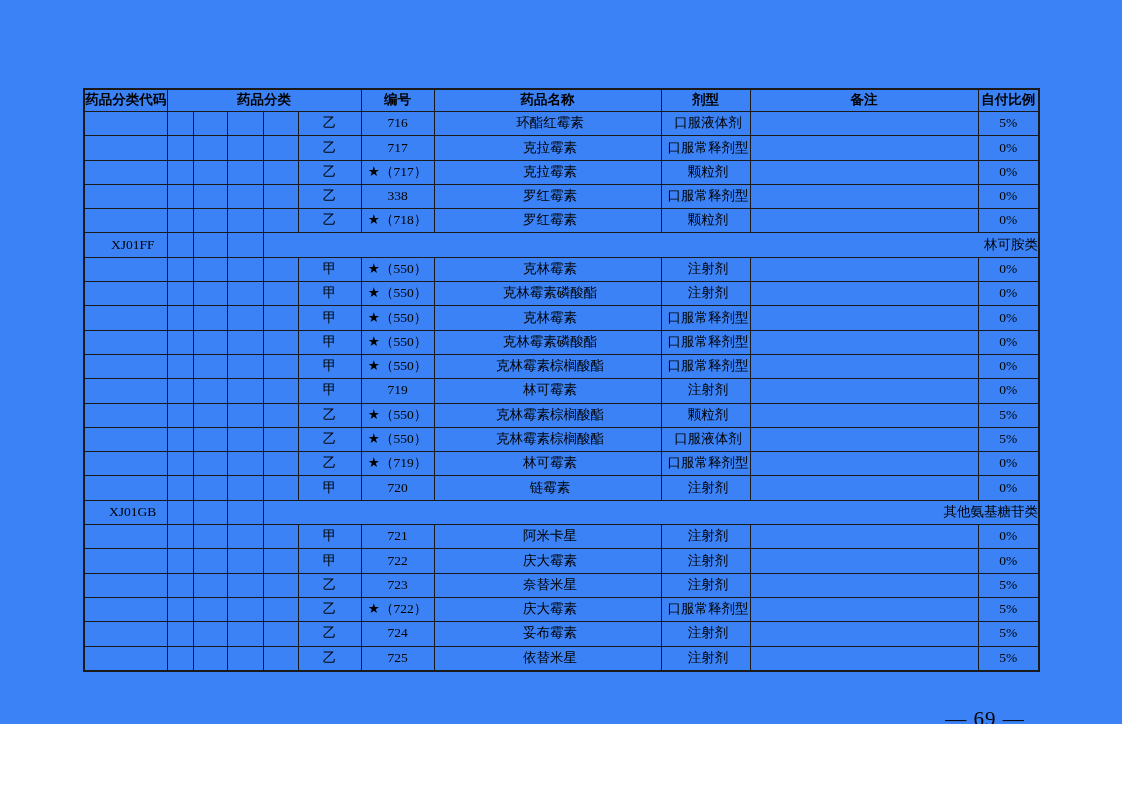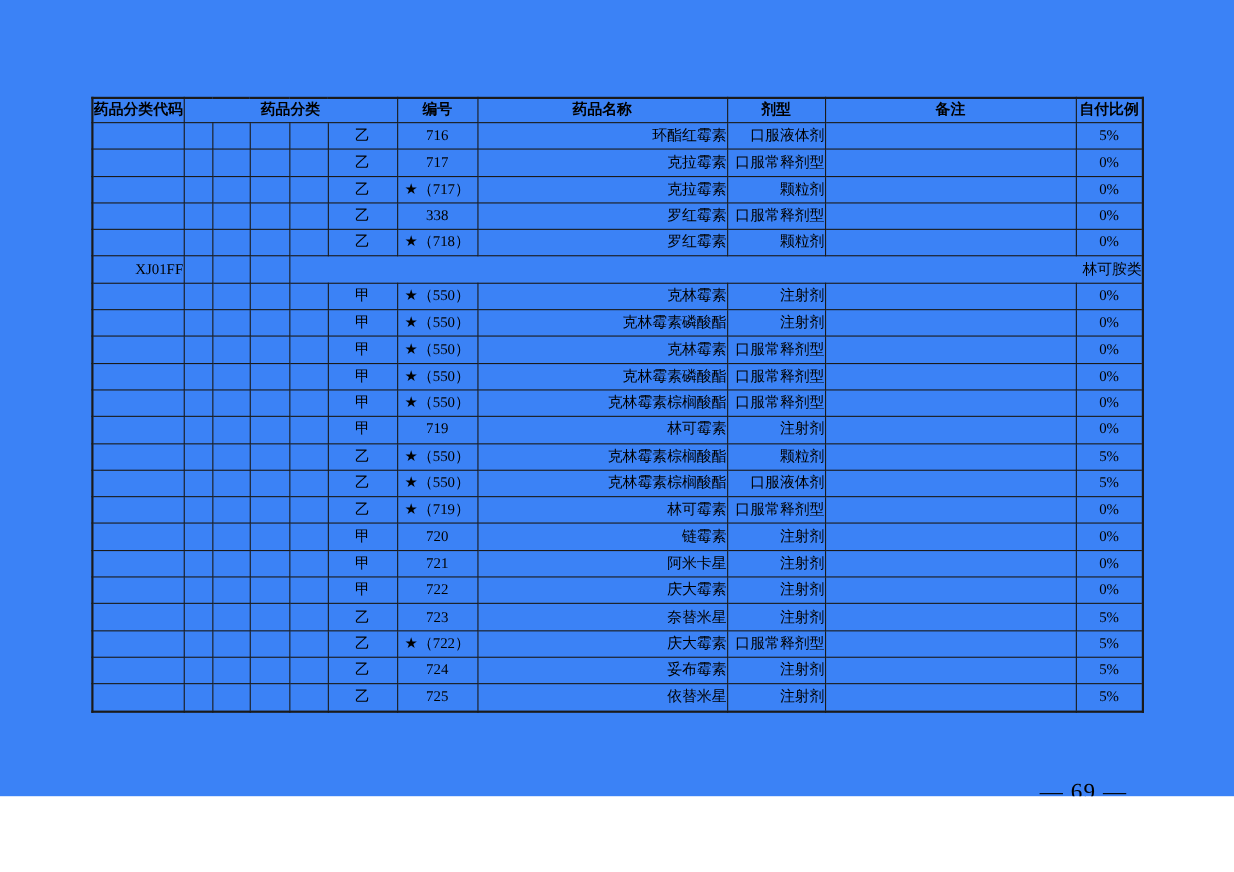--- a/index.html
+++ b/index.html
@@ -32,22 +32,22 @@
     overflow: hidden;
     white-space: nowrap;
   }
   .drug-table th {
     font-weight: bold;
     text-align: center;
     height: 21px;
     font-size: 13.5px;
   }
   .drug-table td.c { text-align: center; }
-  .drug-table td.l { text-align: right; padding-left: 5px; }
-  .drug-table td.code { text-align: right; padding-left: 14px; font-family: Liberation Serif, serif; }
+  .drug-table td.l { text-align: center; padding-left: 5px; }
+  .drug-table td.code { text-align: center; padding-left: 14px; font-family: Liberation Serif, serif; }
   .drug-table td.seclabel { text-align: right; padding-left: 9px; }
   .page-num {
     position: absolute;
     left: 930px;
     top: 707px;
     width: 110px;
     text-align: center;
     font-size: 21px;
     letter-spacing: 1px;
   }
@@ -279,20 +279,27 @@
           <td></td>
           <td></td>
           <td class="c">甲</td>
           <td class="c">720</td>
           <td class="l">链霉素</td>
           <td class="l">注射剂</td>
           <td></td>
           <td class="c">0%</td>
         </tr>
         <tr>
+          <td class="code">XJ01GB</td>
+          <td></td>
+          <td></td>
+          <td></td>
+          <td class="seclabel" colspan="7">其他氨基糖苷类</td>
+        </tr>
+        <tr>
           <td class="code"></td>
           <td></td>
           <td></td>
           <td></td>
           <td></td>
           <td class="c">甲</td>
           <td class="c">721</td>
           <td class="l">阿米卡星</td>
           <td class="l">注射剂</td>
           <td></td>

